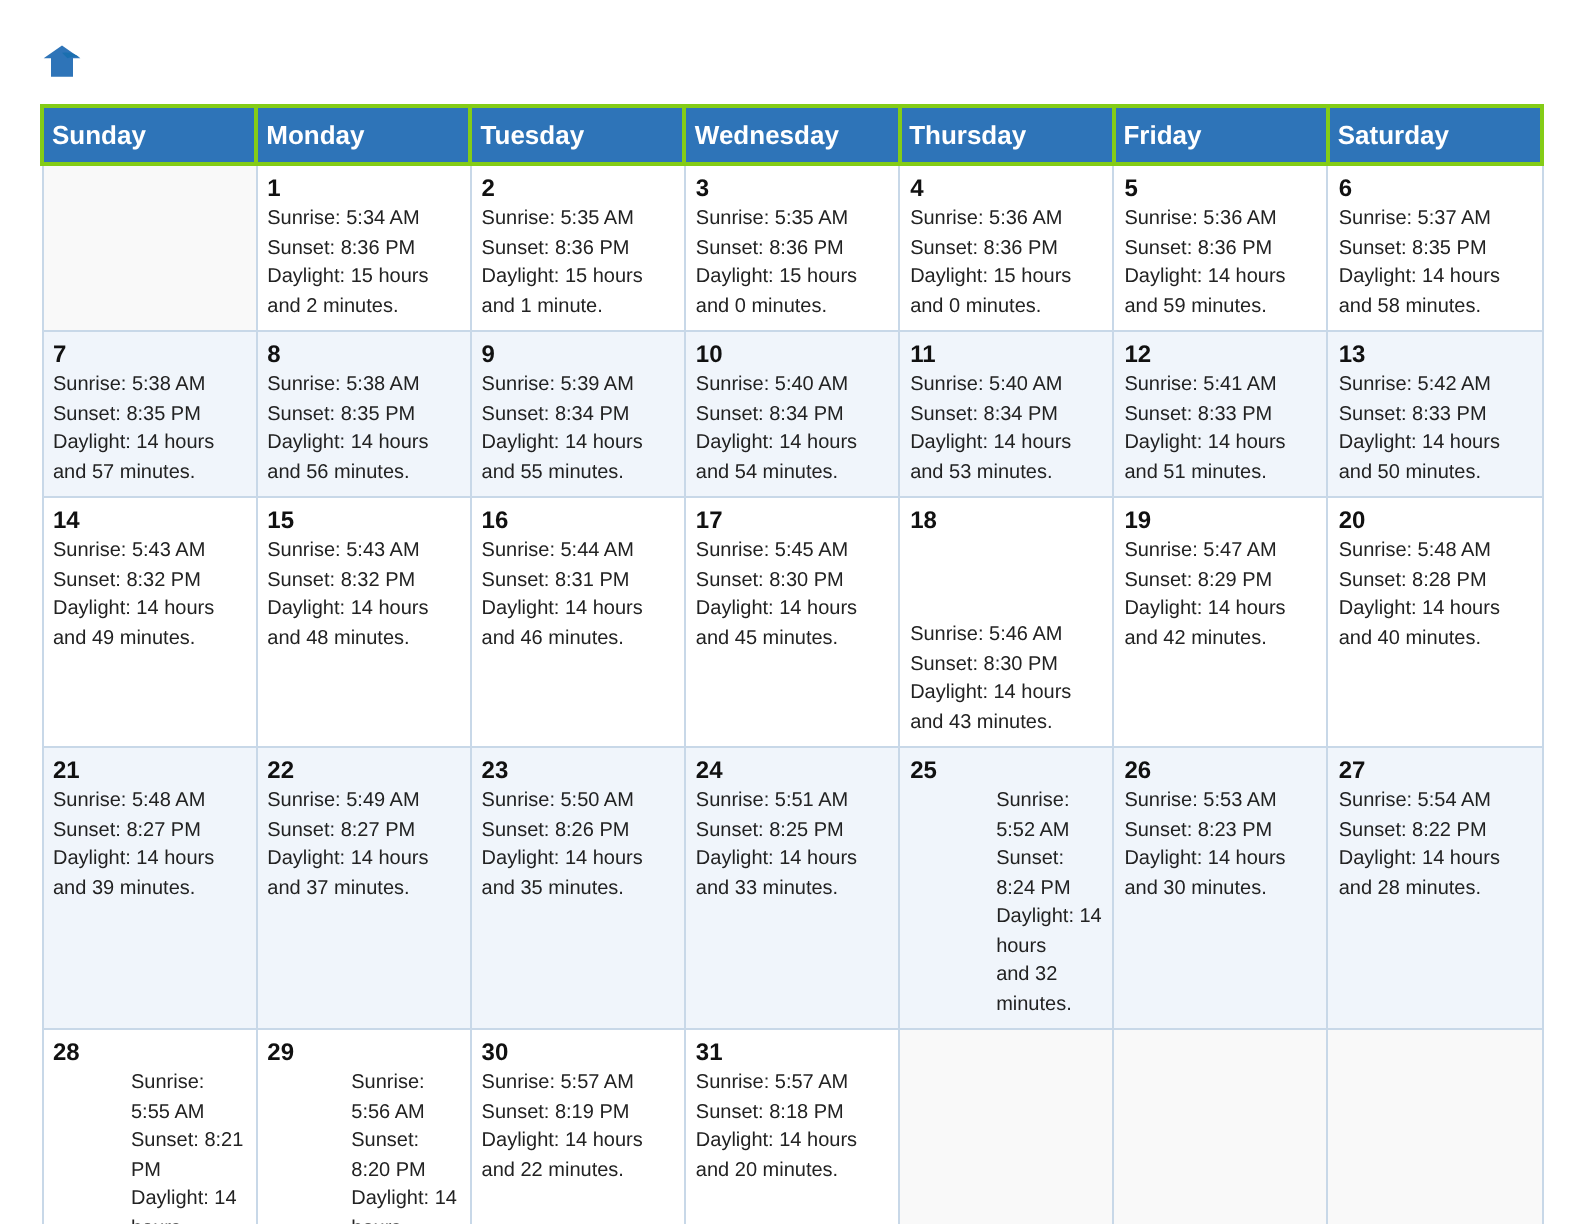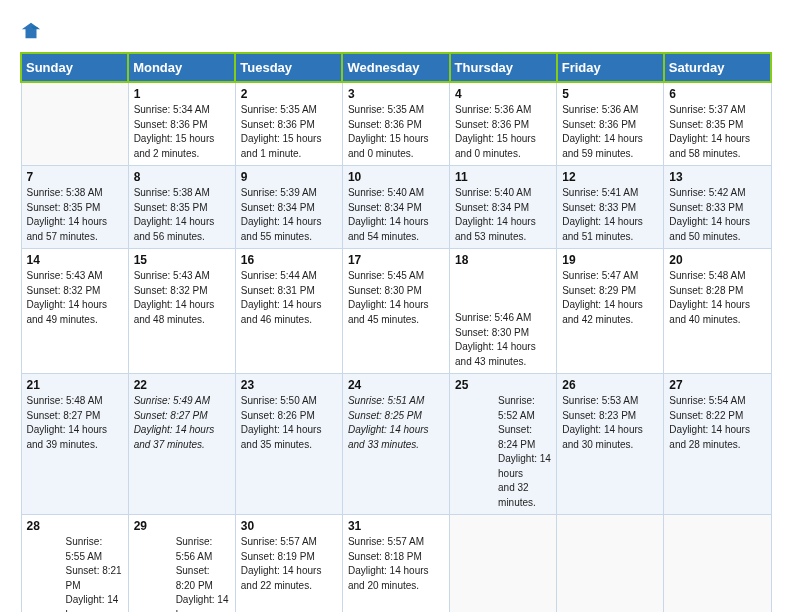--- a/index.html
+++ b/index.html
@@ -274,35 +274,35 @@
       <tr>
         <td>
           <span class="day-num">21</span>
           <div class="day-info" style="white-space: pre-line;">Sunrise: 5:48 AM
 Sunset: 8:27 PM
 Daylight: 14 hours
 and 39 minutes.</div>
         </td>
         <td>
           <span class="day-num">22</span>
-          <div class="day-info" style="white-space: pre-line; font-style: italic;">Sunrise: 5:49 AM
+          <div class="day-info" style="white-space: pre-line;">Sunrise: 5:49 AM
 Sunset: 8:27 PM
 Daylight: 14 hours
 and 37 minutes.</div>
         </td>
         <td>
           <span class="day-num">23</span>
           <div class="day-info" style="white-space: pre-line;">Sunrise: 5:50 AM
 Sunset: 8:26 PM
 Daylight: 14 hours
 and 35 minutes.</div>
         </td>
         <td>
           <span class="day-num">24</span>
-          <div class="day-info" style="white-space: pre-line; font-style: italic;">Sunrise: 5:51 AM
+          <div class="day-info" style="white-space: pre-line;">Sunrise: 5:51 AM
 Sunset: 8:25 PM
 Daylight: 14 hours
 and 33 minutes.</div>
         </td>
         <td>
           <span class="day-num">25</span>
           <div class="day-info" style="white-space: pre-line; margin-left: 43px;">Sunrise: 5:52 AM
 Sunset: 8:24 PM
 Daylight: 14 hours
 and 32 minutes.</div>

